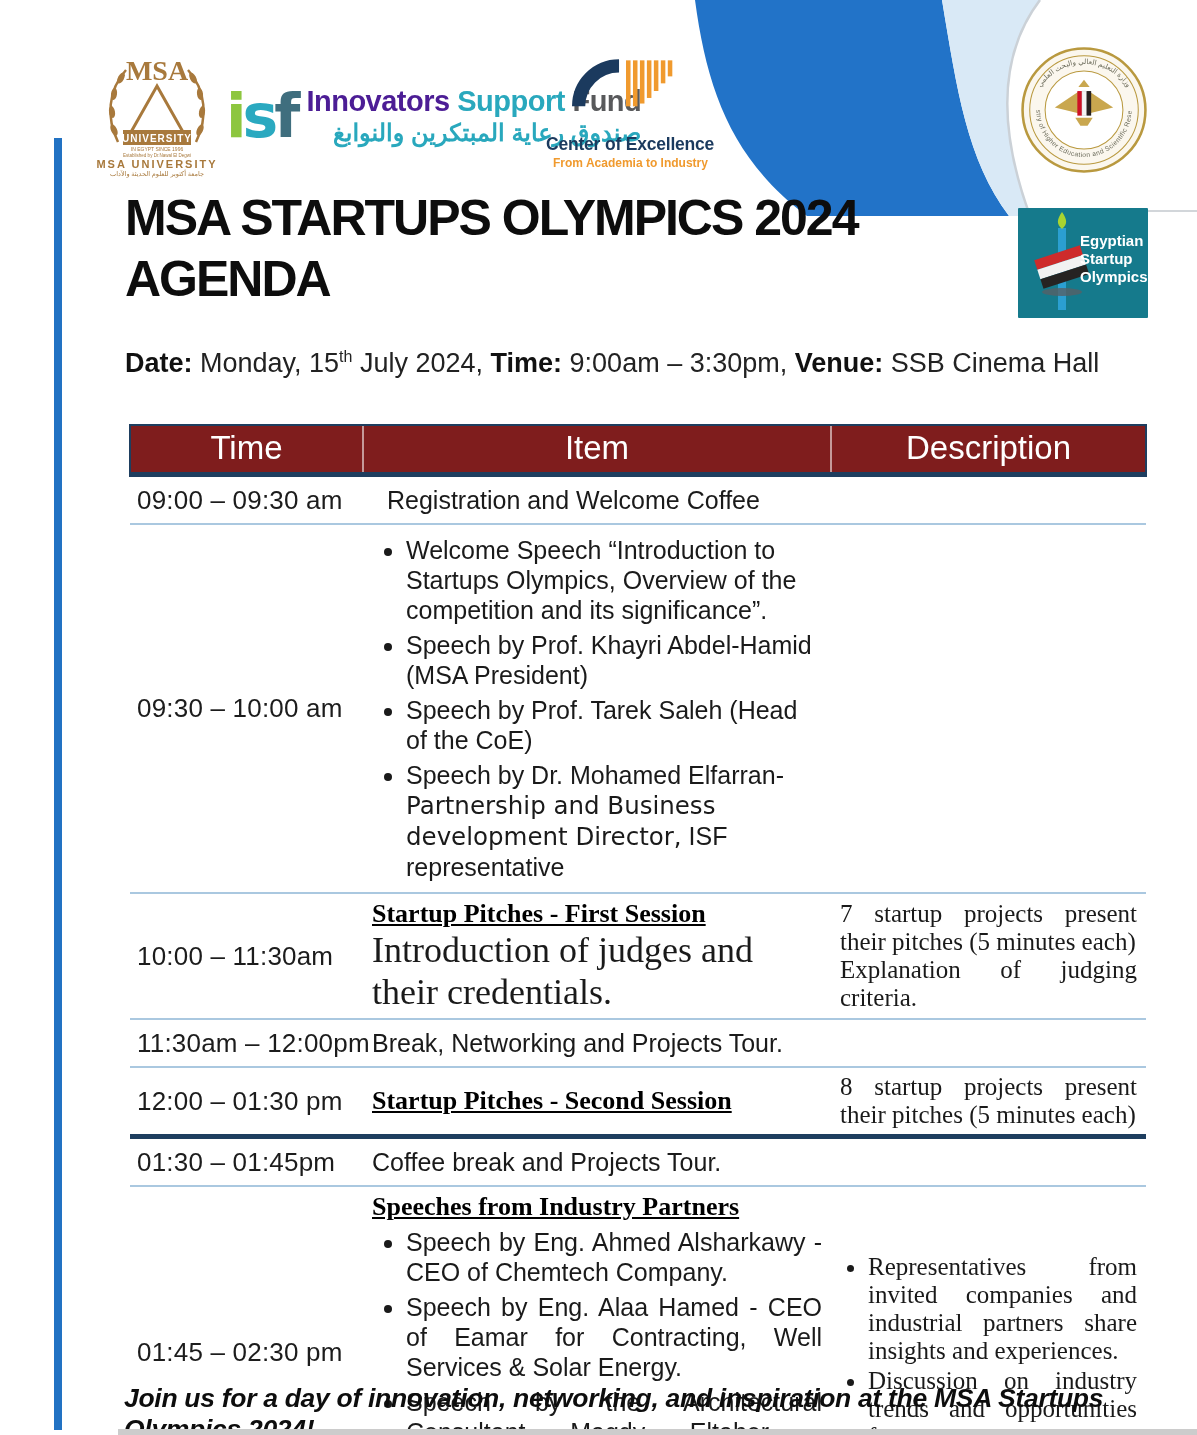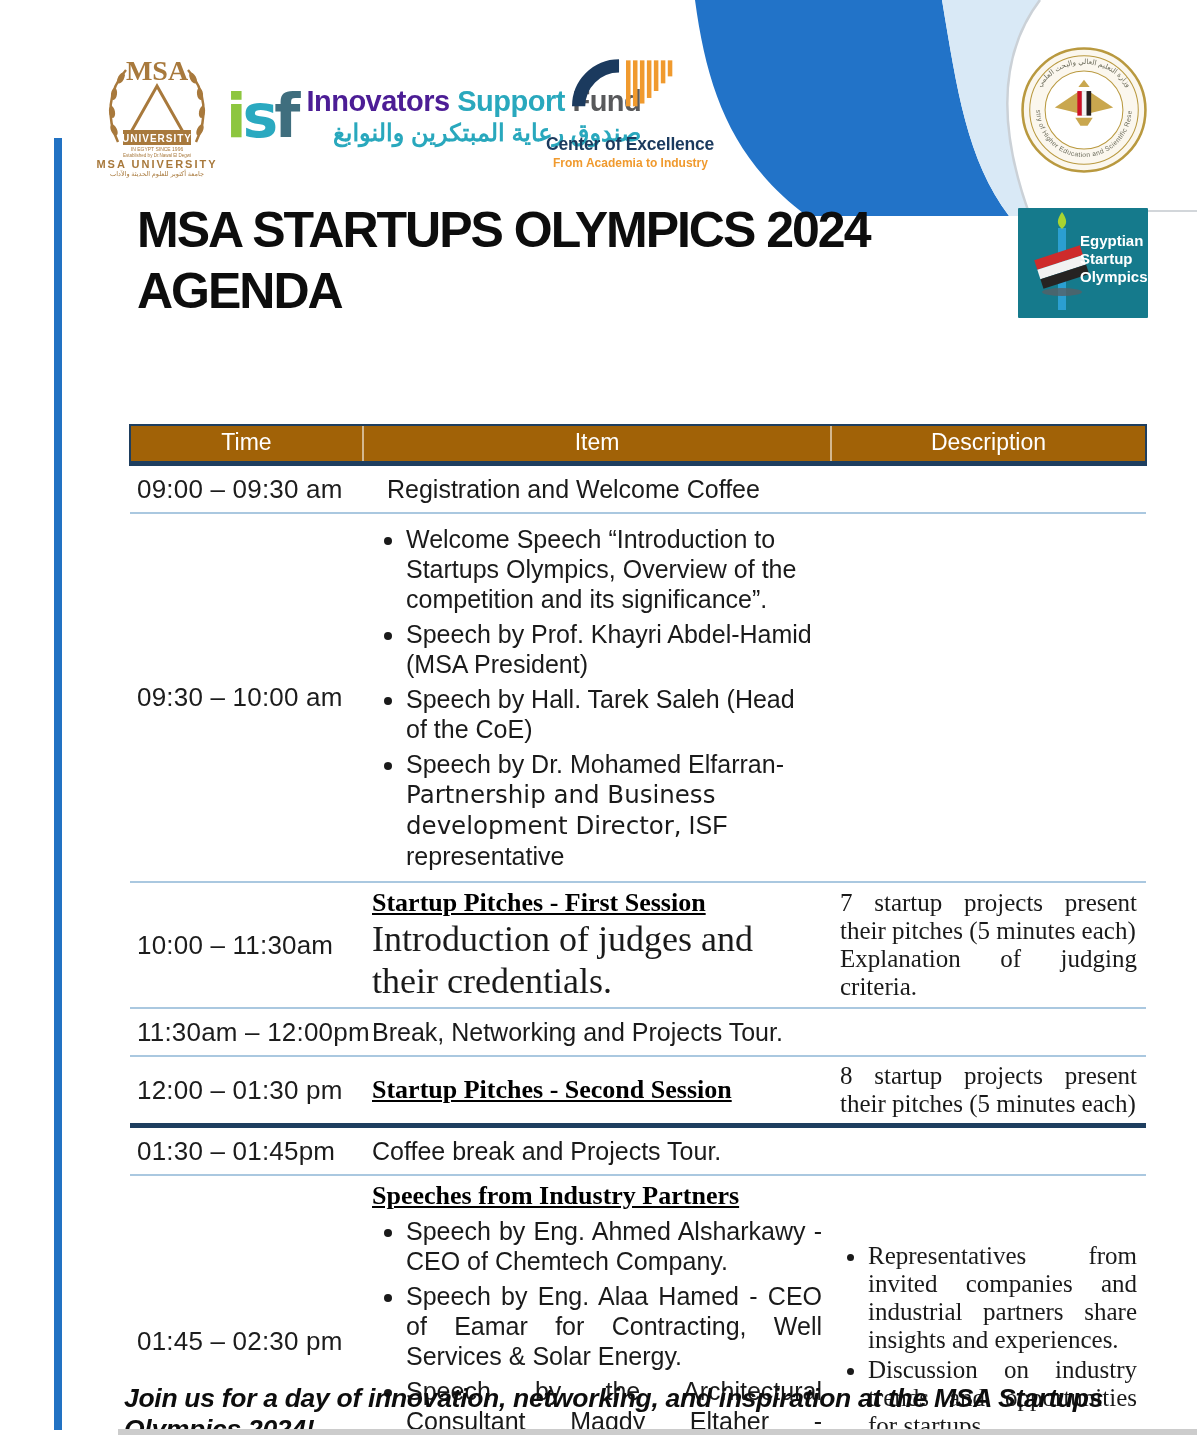--- a/index.html
+++ b/index.html
@@ -37,21 +37,21 @@
            font-weight:bold; letter-spacing:-2px; color:#0d0d0d; }
   .title span { display:block; }
   .meta { position:absolute; left:125px; top:348px; font-size:27px; color:#222; }
   .meta b { color:#111; }
   .meta sup { font-size:16px; }
 
   
   table.agenda { position:absolute; left:129px; top:424px; width:1016px;
                  border-collapse:collapse; table-layout:fixed; }
   col.c-time { width:233px; } col.c-item { width:468px; } col.c-desc { width:315px; }
-  thead th { background:#a16207; color:#fff; font-weight:normal; font-size:23px;
+  thead th { background:#7f1d1d; color:#fff; font-weight:normal; font-size:33px;
              padding:3px 12px 5px; text-align:center;
              border-top:2px solid #1e3e5f; border-bottom:5px solid #1e3e5f; }
   thead th + th { border-left:2px solid rgba(255,255,255,0.55); }
   thead th:first-child { border-left:2px solid #1e3e5f; }
   thead th:last-child  { border-right:2px solid #1e3e5f; }
   tbody td { border-bottom:2px solid #aac8e0; vertical-align:middle;
              padding:5px 9px; font-size:25px; }
   tr.after-thick td { border-bottom:5px solid #1e3e5f; }
   tbody tr:last-child td { border-bottom:6px solid #1e3e5f; }
   td.time { font-size:26px; white-space:nowrap; color:#1c1c1c; padding-left:7px; letter-spacing:0.2px; }
@@ -155,21 +155,21 @@
       <path d="M54,70 L71,70 L66,78 L59,78 Z" fill="#c9a74f"></path>
     </g>
     <text font-size="6.5" fill="#6b6b5a" letter-spacing="0.4">
       <textPath href="#arcBottom" startOffset="50%" text-anchor="middle">Ministry of Higher Education and Scientific Research</textPath>
     </text>
     <text font-size="7" fill="#6b6b5a">
       <textPath href="#arcTop" startOffset="50%" text-anchor="middle">وزارة التعليم العالي والبحث العلمي</textPath>
     </text>
   </svg>
 
-  <h1 class="title" style="margin:12px;">
+  <h1 class="title" style="margin:0;">
     <span>MSA STARTUPS OLYMPICS 2024</span>
     <span>AGENDA</span>
   </h1>
 
   <div class="eso-logo">
     <svg width="130" height="110" viewBox="0 0 130 110">
       <g>
         <rect x="40" y="20" width="8" height="82" fill="#2b9fd1"></rect>
         <path d="M44,4 C49,11 50,16 44,21 C38,16 39,11 44,4 Z" fill="#a8d430"></path>
         <g transform="rotate(-18 44 60)">
@@ -178,20 +178,23 @@
           <rect x="20" y="64" width="48" height="10" fill="#262322"></rect>
         </g>
         <ellipse cx="44" cy="84" rx="20" ry="4" fill="#566066" opacity="0.8"></ellipse>
       </g>
       <text x="62" y="38" font-size="15" font-weight="bold" fill="#ffffff">Egyptian</text>
       <text x="62" y="56" font-size="15" font-weight="bold" fill="#ffffff">Startup</text>
       <text x="62" y="74" font-size="15" font-weight="bold" fill="#ffffff">Olympics</text>
     </svg>
   </div>
 
+  <p class="meta" style="margin:0;">
+    <b>Date:</b><span> Monday, 15</span><sup>th</sup><span> July 2024, </span><b>Time:</b><span> 9:00am – 3:30pm, </span><b>Venue:</b><span> SSB Cinema Hall</span>
+  </p>
 
   <table class="agenda">
     <colgroup>
         <col class="c-time">
         <col class="c-item">
         <col class="c-desc">
       </colgroup>
     <thead>
       <tr>
         <th>Time</th>
@@ -204,21 +207,21 @@
         <td class="time">09:00 – 09:30 am</td>
         <td class="indent">Registration and Welcome Coffee</td>
         <td></td>
       </tr>
       <tr>
         <td class="time">09:30 – 10:00 am</td>
         <td>
           <ul class="blist">
             <li>Welcome Speech “Introduction to Startups Olympics, Overview of the competition and its significance”.</li>
             <li>Speech by Prof. Khayri Abdel-Hamid (MSA President)</li>
-            <li>Speech by Hall. Tarek Saleh (Head of the CoE)</li>
+            <li>Speech by Prof. Tarek Saleh (Head of the CoE)</li>
             <li><span>Speech by Dr. Mohamed Elfarran-</span><span class="alt-font">Partnership and Business development Director,</span><span> ISF representative</span></li>
           </ul>
         </td>
         <td></td>
       </tr>
       <tr>
         <td class="time">10:00 – 11:30am</td>
         <td>
           <div class="serif-head">Startup Pitches - First Session</div>
           <div class="serif">Introduction of judges and their credentials.</div>

